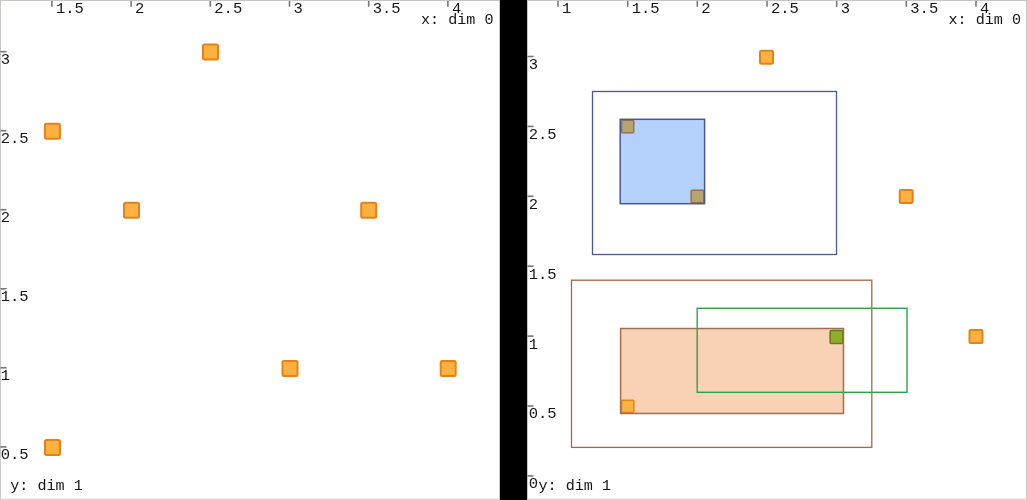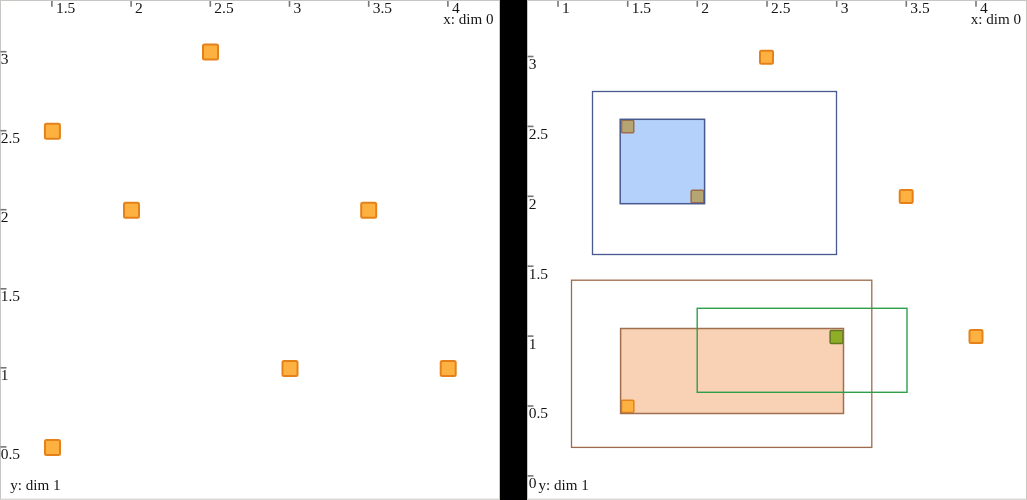--- a/index.html
+++ b/index.html
@@ -1,16 +1,16 @@
 <!DOCTYPE html>
 <html><head>
 <meta charset="utf-8">
 <style>
 html,body{margin:0;padding:0;background:#fff}
-#wrap{position:relative;width:1027px;height:500px;overflow:hidden;font-family:Liberation Serif, serif}
+#wrap{position:relative;width:1027px;height:500px;overflow:hidden;font-family:Liberation Mono, monospace}
 .panel{position:absolute;top:0;width:500px;height:500px}
 svg{display:block}
 text{fill:#141414}
 .tl{font-size:15.5px}
 .ti{font-size:15.1px}
 </style>
 </head>
 <body>
 <div id="wrap">
 

